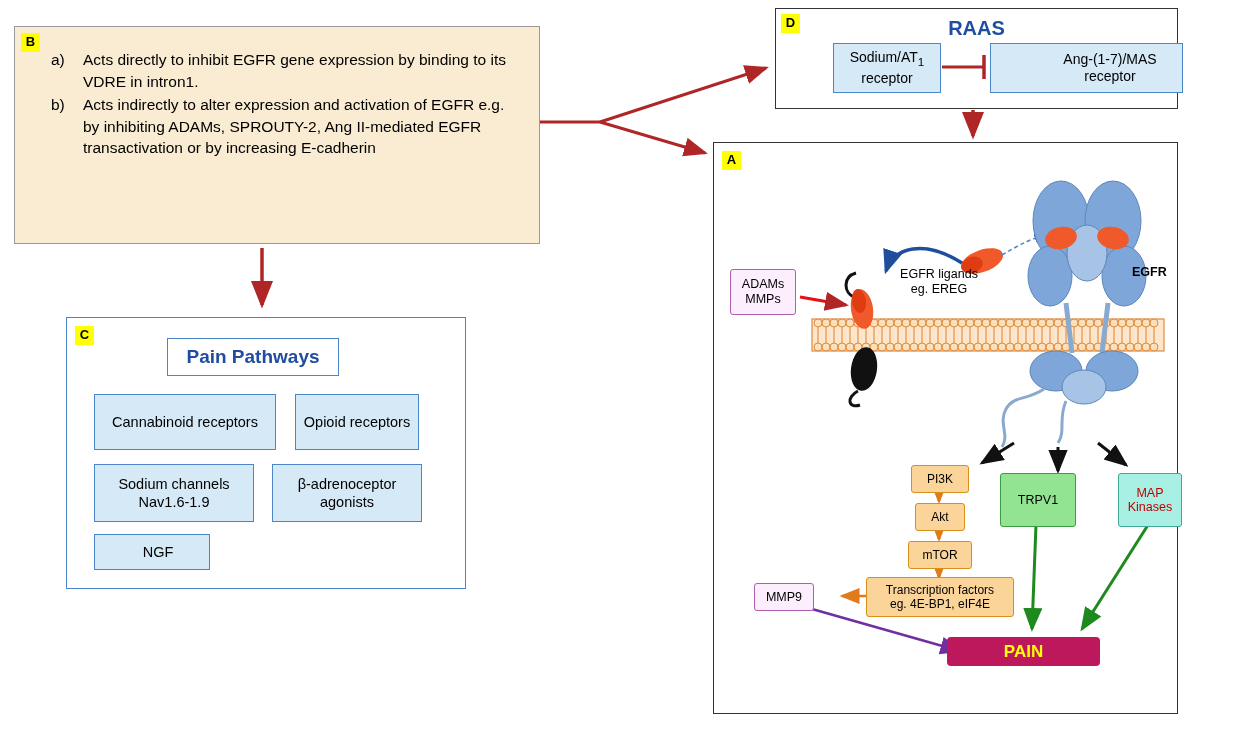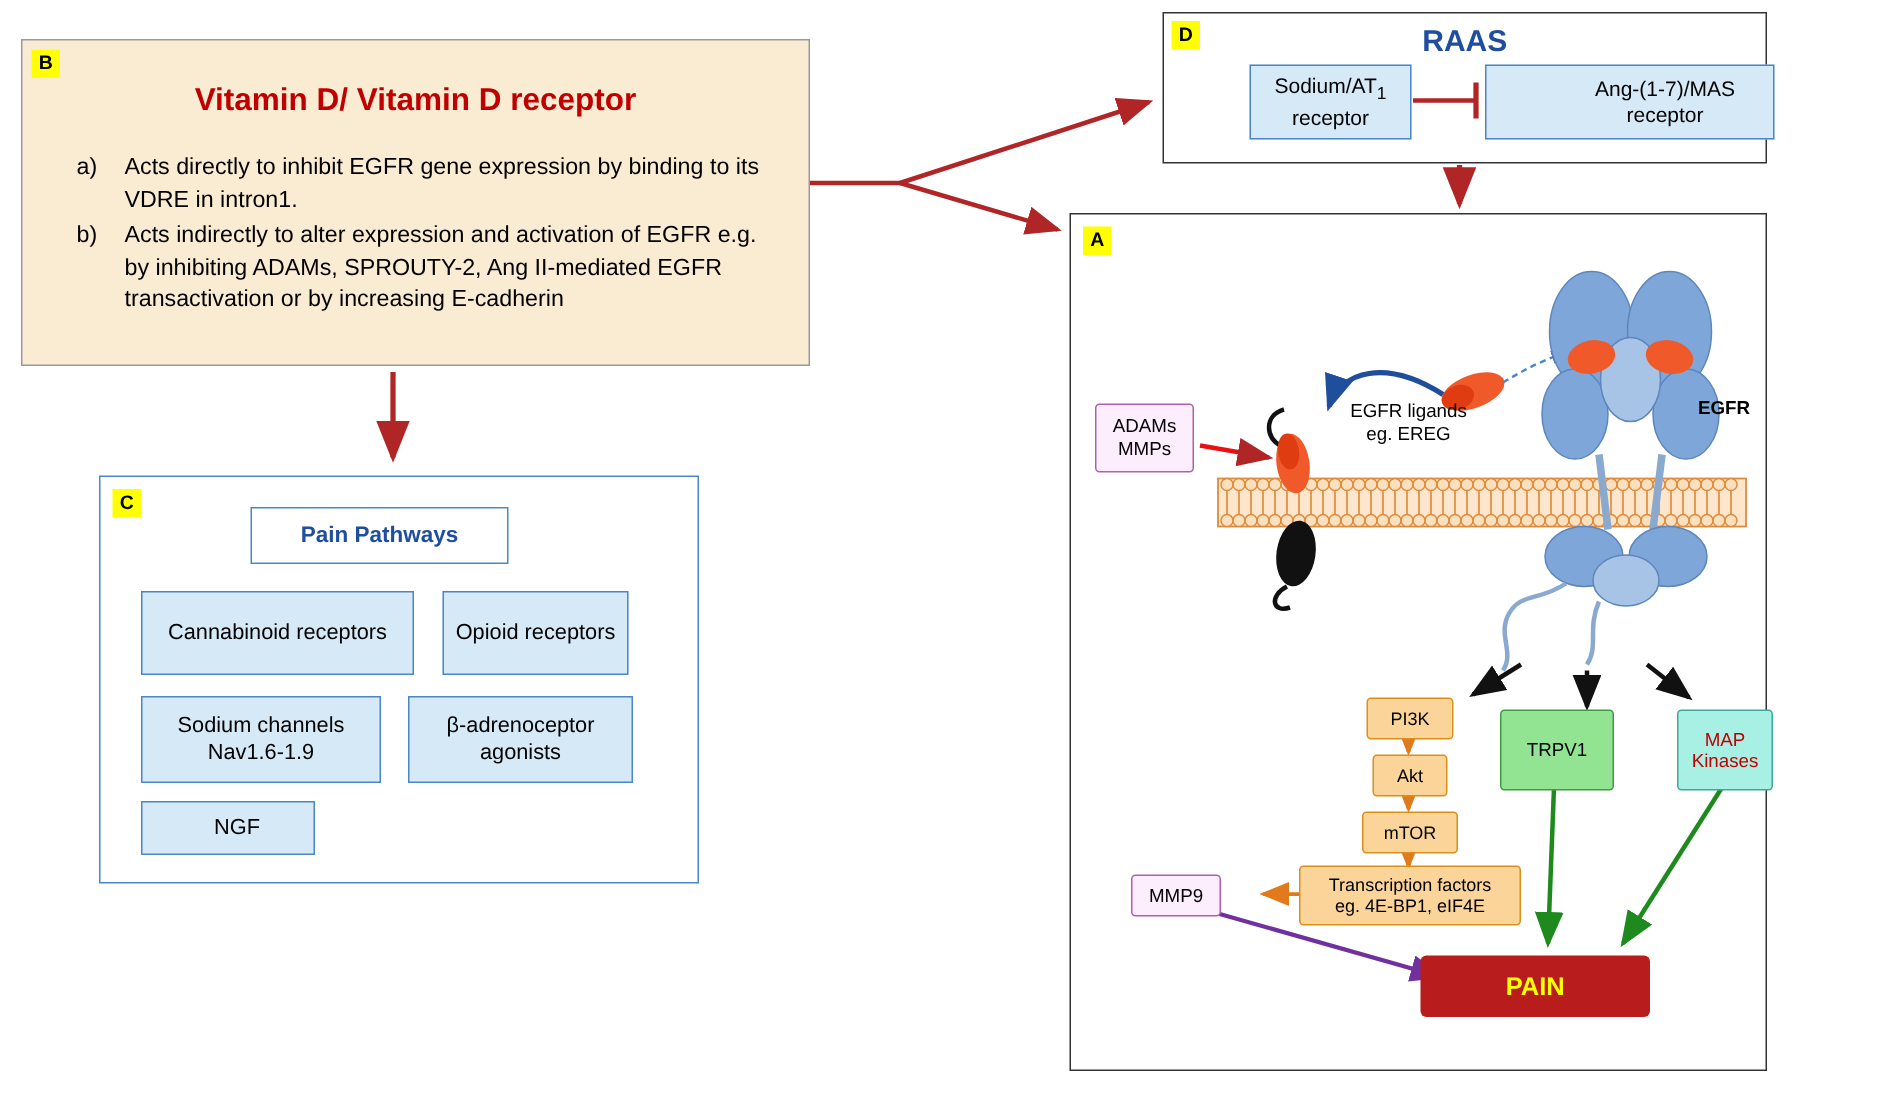--- a/index.html
+++ b/index.html
@@ -72,21 +72,21 @@
     border: 1px solid #4a86c8;
   }
   #panelC .ctitle {
     position: absolute;
     left: 100px; top: 20px;
     width: 170px; height: 36px;
     border: 1px solid #4a86c8;
     background: #fff;
     color: #1f4ea1;
     font-weight: bold;
-    font-size: 15px;
+    font-size: 19px;
     text-align: center;
     line-height: 36px;
   }
   .cbox {
     position: absolute;
     background: #d6e9f7;
     border: 1px solid #4a86c8;
     font-size: 14.5px;
     line-height: 18px;
     text-align: center;
@@ -173,22 +173,22 @@
     line-height: 14px;
     text-align: center;
     display: flex;
     align-items: center;
     justify-content: center;
     color: #c00000;
   }
   #painbox {
     position: absolute;
     left: 233px; top: 494px;
-    width: 153px; height: 41px;
-    background: #b91c1c;
+    width: 153px; height: 29px;
+    background: #be185d;
     border-radius: 4px;
     color: #ffff00;
     font-weight: bold;
     font-size: 17px;
     display: flex;
     align-items: center;
     justify-content: center;
   }
   .plainlabel {
     position: absolute;
@@ -240,21 +240,20 @@
     <path d="M600,122 L766,68" stroke="#b02626" stroke-width="3" fill="none" marker-end="url(#arrRed)"></path>
     <path d="M600,122 L705,153" stroke="#b02626" stroke-width="3" fill="none" marker-end="url(#arrRed)"></path>
 
     <path d="M262,248 L262,305" stroke="#b02626" stroke-width="3.5" fill="none" marker-end="url(#arrRed)"></path>
 
     <path d="M973,110 L973,136" stroke="#b02626" stroke-width="3.5" fill="none" marker-end="url(#arrRed)"></path>
   </svg>
 
   <div class="abs" id="panelB">
     <div class="badge" style="left:6px; top:6px;">B</div>
-    <div class="title">Vitamin D/ Vitamin D receptor</div>
     <ol class="items">
       <li>
         <span class="mark">a)</span>
         <span>Acts directly to inhibit EGFR gene expression by binding to its VDRE  in intron1.</span>
       </li>
       <li>
         <span class="mark">b)</span>
         <span>Acts indirectly to alter expression and activation of EGFR e.g. by inhibiting ADAMs, SPROUTY-2, Ang II-mediated EGFR transactivation or by increasing E-cadherin</span>
       </li>
     </ol>

